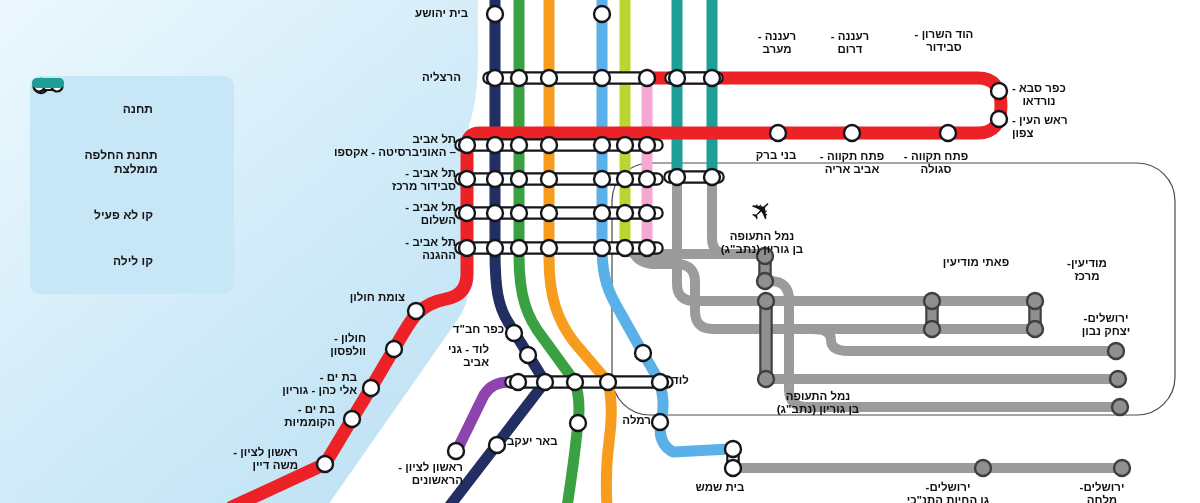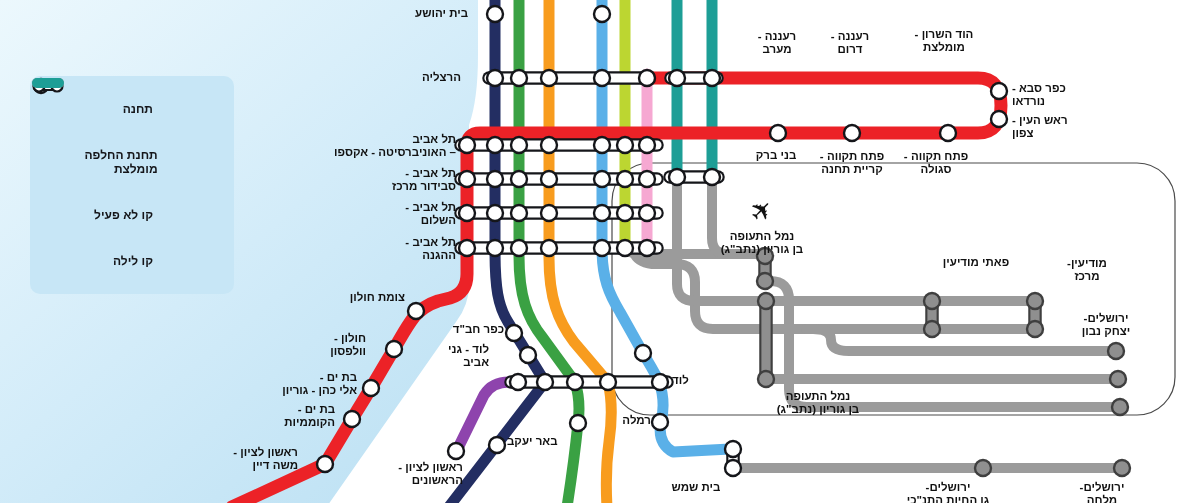--- a/index.html
+++ b/index.html
@@ -242,49 +242,49 @@
       <div class="stn al-right" style="left: 463px; top: 474px;">
         <div>ראשון לציון -</div>
         <div>הראשונים</div>
       </div>
       <div class="stn al-left" style="left: 672px; top: 381px;">
         <div>לוד</div>
       </div>
       <div class="stn al-right" style="left: 651px; top: 421px;">
         <div>רמלה</div>
       </div>
-      <div class="stn al-center" style="left: 696px; top: 488px;">
+      <div class="stn al-center" style="left: 720px; top: 488px;">
         <div>בית שמש</div>
       </div>
       <div class="stn al-center" style="left: 777px; top: 43px;">
         <div>רעננה -</div>
         <div>מערב</div>
       </div>
       <div class="stn al-center" style="left: 850px; top: 43px;">
         <div>רעננה -</div>
         <div>דרום</div>
       </div>
       <div class="stn al-center" style="left: 944px; top: 41px;">
         <div>הוד השרון -</div>
-        <div>מומלצת</div>
-      </div>
-      <div class="stn al-left" style="left: 1012px; top: 95px;">
+        <div>סבידור</div>
+      </div>
+      <div class="stn al-left" style="left: 1012px; top: 95px; text-align: center;">
         <div>כפר סבא -</div>
         <div>נורדאו</div>
       </div>
       <div class="stn al-left" style="left: 1012px; top: 127px;">
         <div>ראש העין -</div>
         <div>צפון</div>
       </div>
       <div class="stn al-center" style="left: 776px; top: 156px;">
         <div>בני ברק</div>
       </div>
       <div class="stn al-center" style="left: 852px; top: 163px;">
         <div>פתח תקווה -</div>
-        <div>קריית תחנה</div>
+        <div>אביב אריה</div>
       </div>
       <div class="stn al-center" style="left: 936px; top: 163px;">
         <div>פתח תקווה -</div>
         <div>סגולה</div>
       </div>
       <div class="stn al-center" style="left: 762px; top: 243px;">
         <div>נמל התעופה</div>
         <div>בן גוריון (נתב"ג)</div>
       </div>
       <div class="stn al-center" style="left: 976px; top: 263px;">

